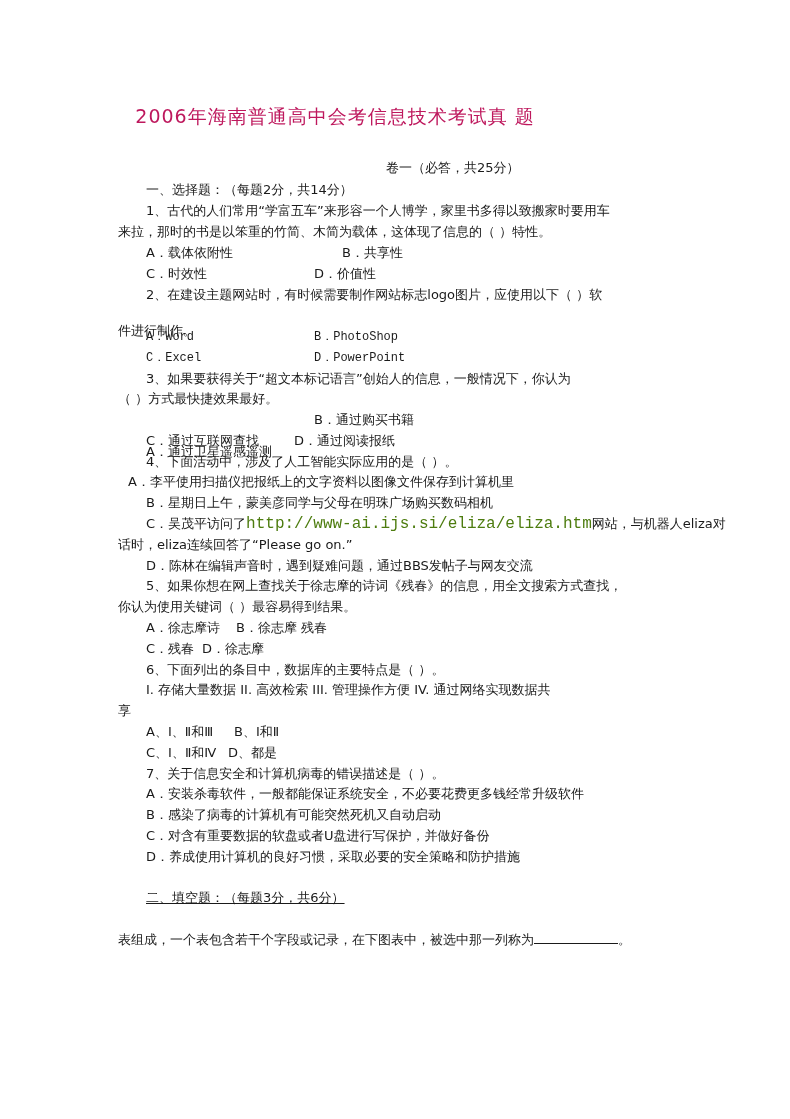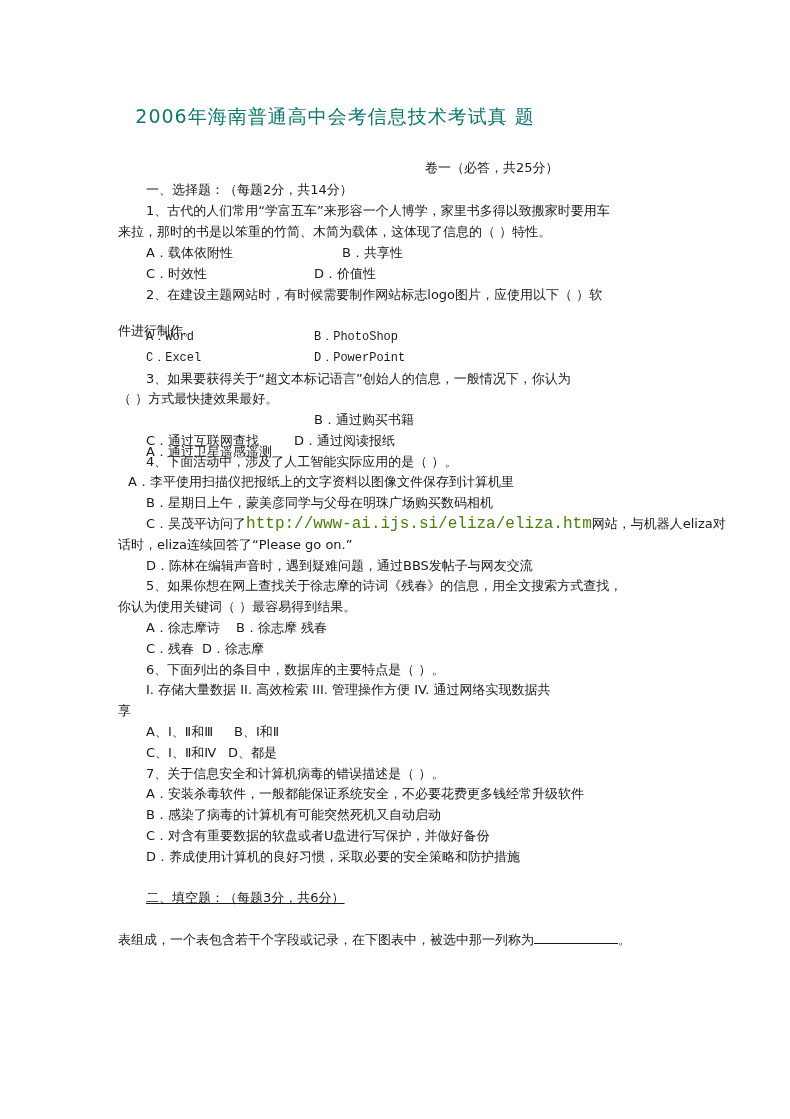--- a/index.html
+++ b/index.html
@@ -1,33 +1,33 @@
 <!DOCTYPE html>
 <html><head>
 <meta charset="utf-8">
 <style>
   html, body { margin: 0; padding: 0; background: #ffffff; }
   body { width: 790px; height: 1119px; position: relative; overflow: hidden;
          font-family: "DejaVu Sans", "Liberation Sans", sans-serif; color: #1a1a1a; }
   .page { position: absolute; left: 0; top: 0; width: 790px; height: 1119px; }
   .title { position: absolute; left: 0; width: 670px; top: 104px; text-align: center;
-           font-size: 19px; color: #0f766e; letter-spacing: 1px; }
+           font-size: 19px; color: #be185d; letter-spacing: 1px; }
   .line { position: absolute; font-size: 13px; line-height: 20px; white-space: nowrap; color: #1a1a1a; }
   .mono { font-family: "Liberation Mono", "DejaVu Sans Mono", monospace; font-size: 12px; }
   .link { color: #4d7c0f; font-family: "Liberation Mono", "DejaVu Sans Mono", monospace; font-size: 16px; }
   .blank { display: inline-block; width: 84px; border-bottom: 1px solid #1a1a1a; height: 13px; vertical-align: baseline; }
 </style>
 </head>
 <body>
 
 <div class="page">
 
   <div class="title">2006年海南普通高中会考信息技术考试真 题</div>
 
-  <div class="line" style="left:386px; top:158px;margin-left:39px;">卷一（必答，共25分）</div>
+  <div class="line" style="left:386px; top:158px;">卷一（必答，共25分）</div>
   <div class="line" style="left:146px; top:180px;">一、选择题：（每题2分，共14分）</div>
 
   <div class="line" style="left:146px; top:201px;">1、古代的人们常用“学富五车”来形容一个人博学，家里书多得以致搬家时要用车</div>
   <div class="line" style="left:118px; top:222px;">来拉，那时的书是以笨重的竹简、木简为载体，这体现了信息的（    ）特性。</div>
   <div class="line" style="left:146px; top:243px;">A．载体依附性</div>
   <div class="line" style="left:342px; top:243px;">B．共享性</div>
   <div class="line" style="left:146px; top:264px;">C．时效性</div>
   <div class="line" style="left:314px; top:264px;">D．价值性</div>
 
   <div class="line" style="left:146px; top:285px;">2、在建设主题网站时，有时候需要制作网站标志logo图片，应使用以下（     ）软</div>

